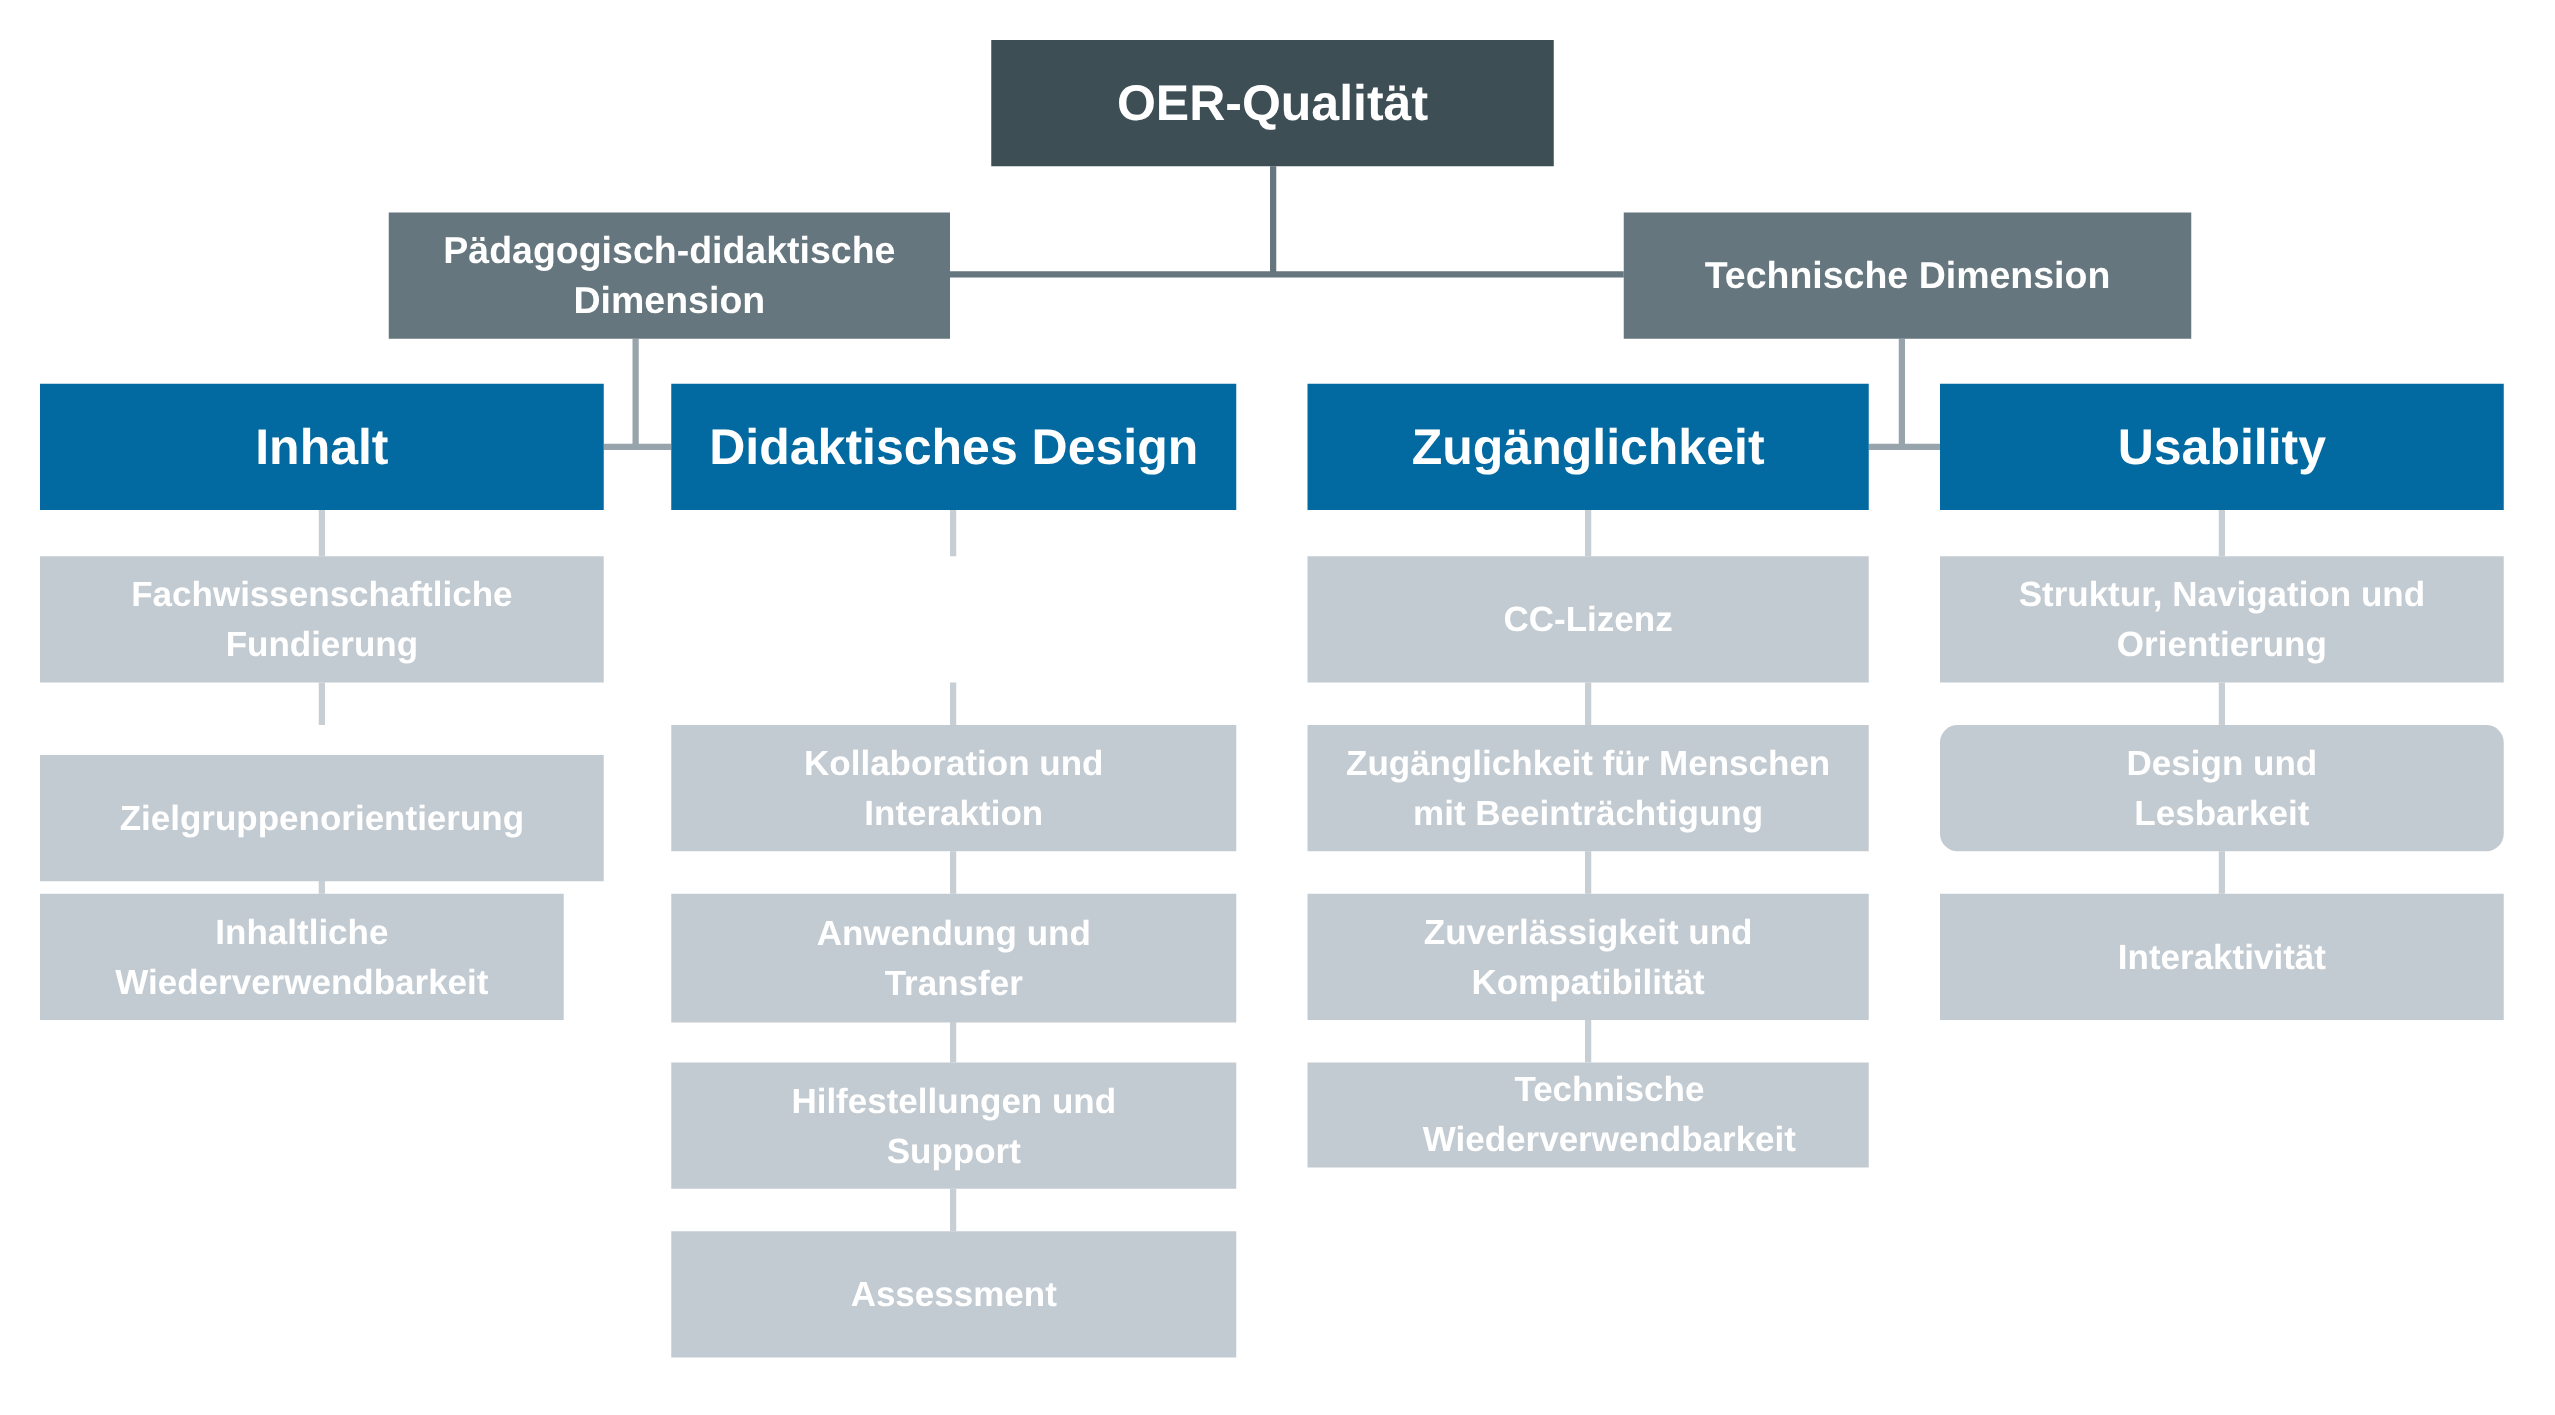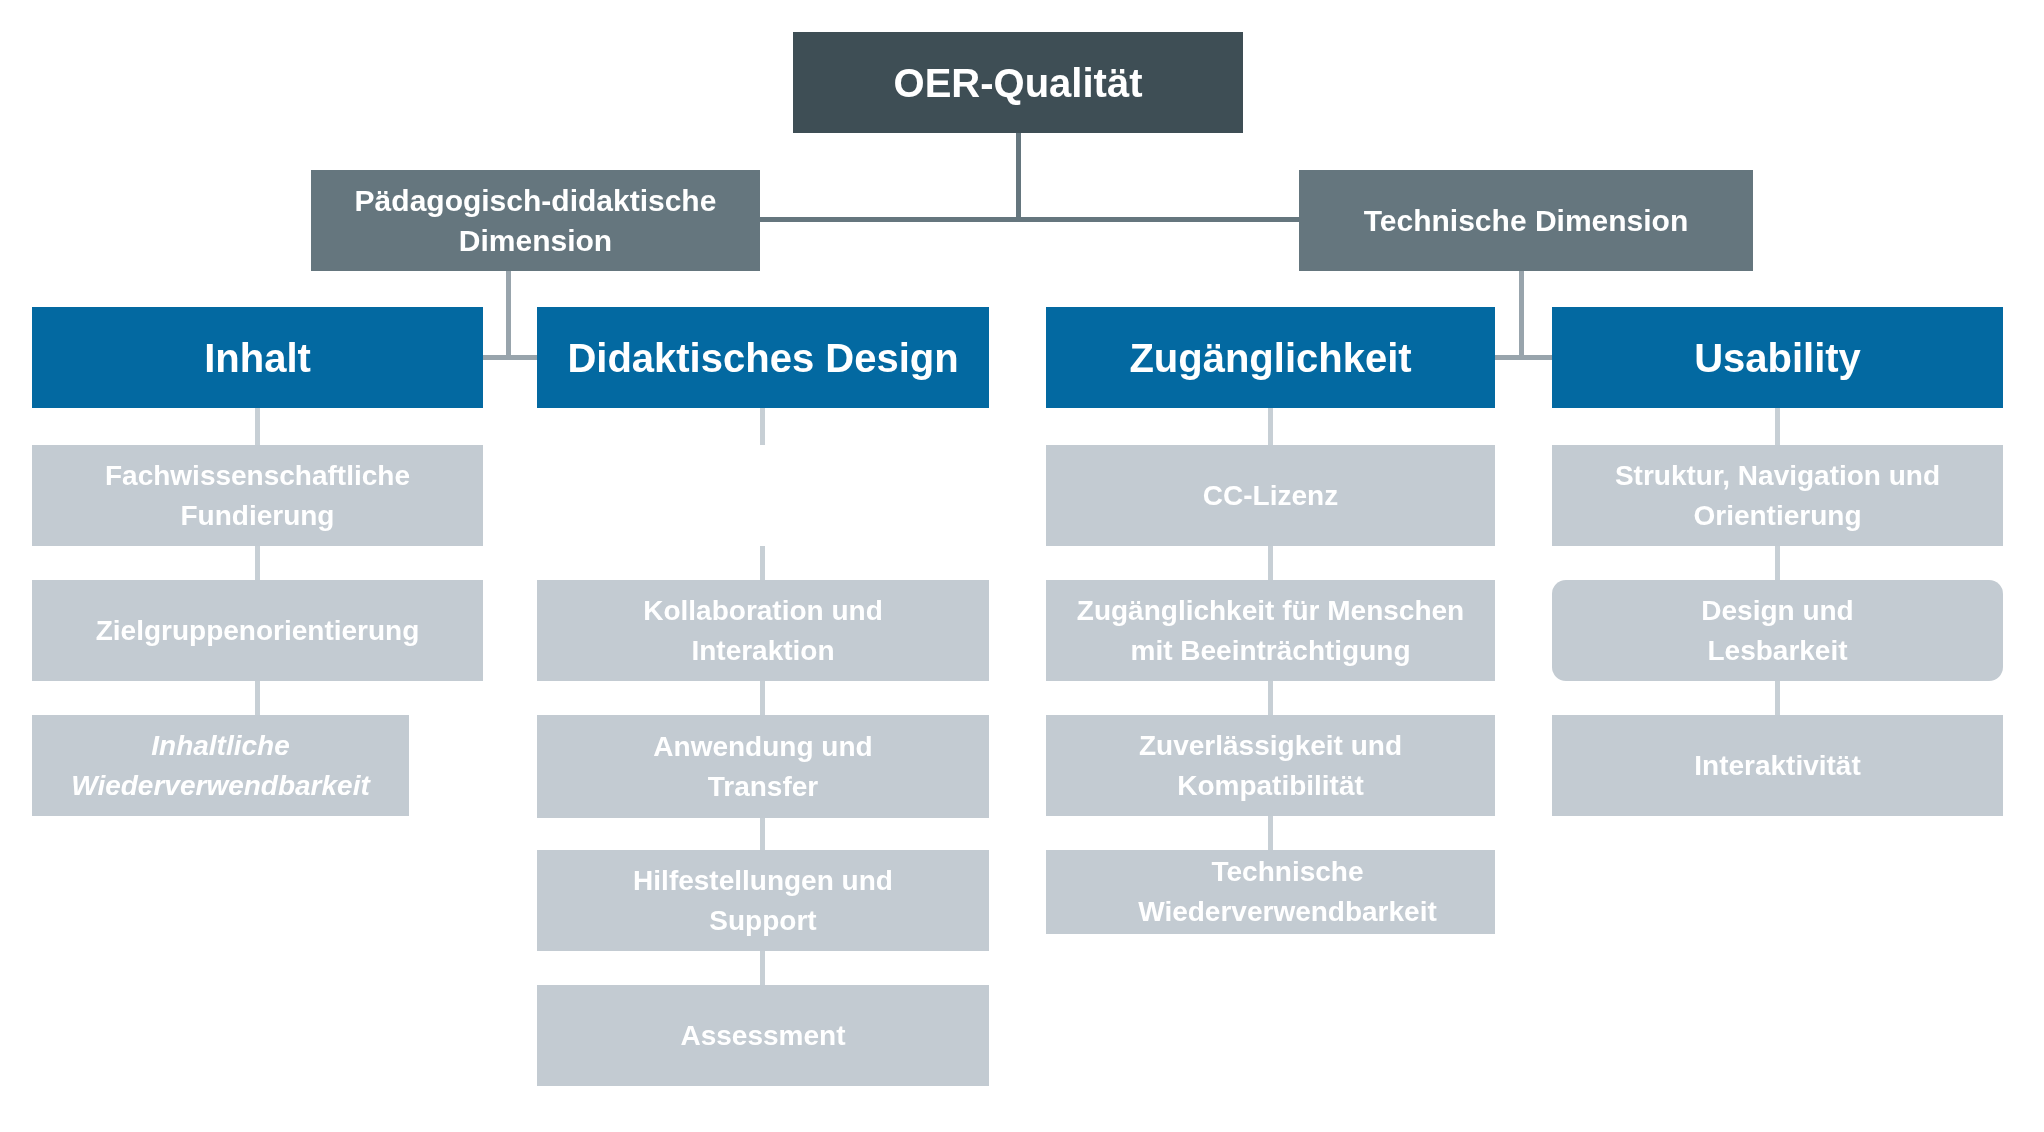--- a/index.html
+++ b/index.html
@@ -69,22 +69,22 @@
 Dimension</div>
   <div class="node lvl2" style="left:1299px;top:170px;width:454px;height:101px;">Technische Dimension</div>
 
   <div class="node lvl3" style="left:32px;top:307px;width:451px;height:101px;">Inhalt</div>
   <div class="node lvl3" style="left:537px;top:307px;width:452px;height:101px;">Didaktisches Design</div>
   <div class="node lvl3" style="left:1046px;top:307px;width:449px;height:101px;">Zugänglichkeit</div>
   <div class="node lvl3" style="left:1552px;top:307px;width:451px;height:101px;">Usability</div>
 
   <div class="node lvl4" style="left:32px;top:445px;width:451px;height:101px;">Fachwissenschaftliche
 Fundierung</div>
-  <div class="node lvl4" style="left:32px;top:580px;width:451px;height:101px;">Zielgruppenorientierung</div>
-  <div class="node lvl4" style="left:32px;top:715px;width:377px;height:101px;font-style:italic;">Inhaltliche
+  <div class="node lvl4" style="left:32px;top:604px;width:451px;height:101px;">Zielgruppenorientierung</div>
+  <div class="node lvl4" style="left:32px;top:715px;width:419px;height:101px;">Inhaltliche
 Wiederverwendbarkeit</div>
 
   <div class="node lvl4" style="left:537px;top:580px;width:452px;height:101px;">Kollaboration und
 Interaktion</div>
   <div class="node lvl4" style="left:537px;top:715px;width:452px;height:103px;">Anwendung und
 Transfer</div>
   <div class="node lvl4" style="left:537px;top:850px;width:452px;height:101px;">Hilfestellungen und
 Support</div>
   <div class="node lvl4" style="left:537px;top:985px;width:452px;height:101px;">Assessment</div>
 

